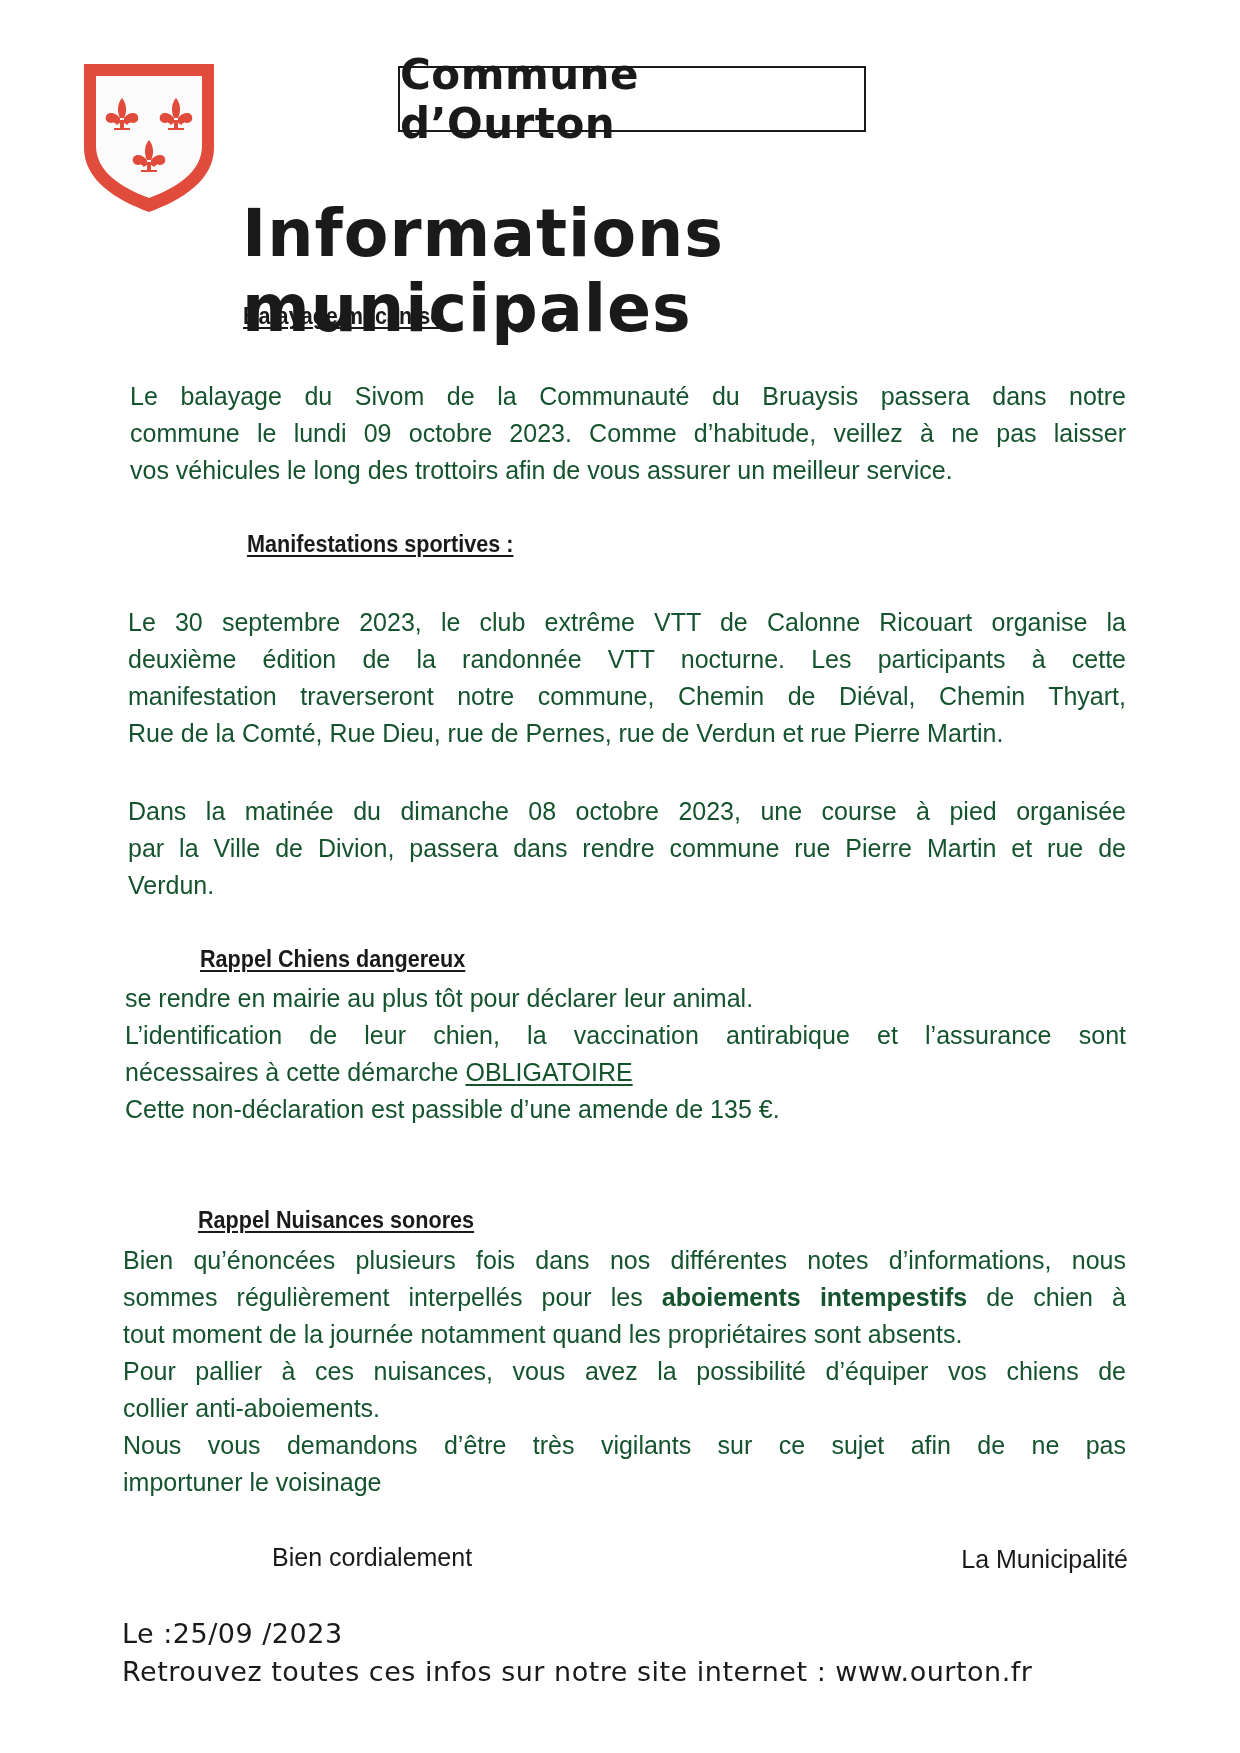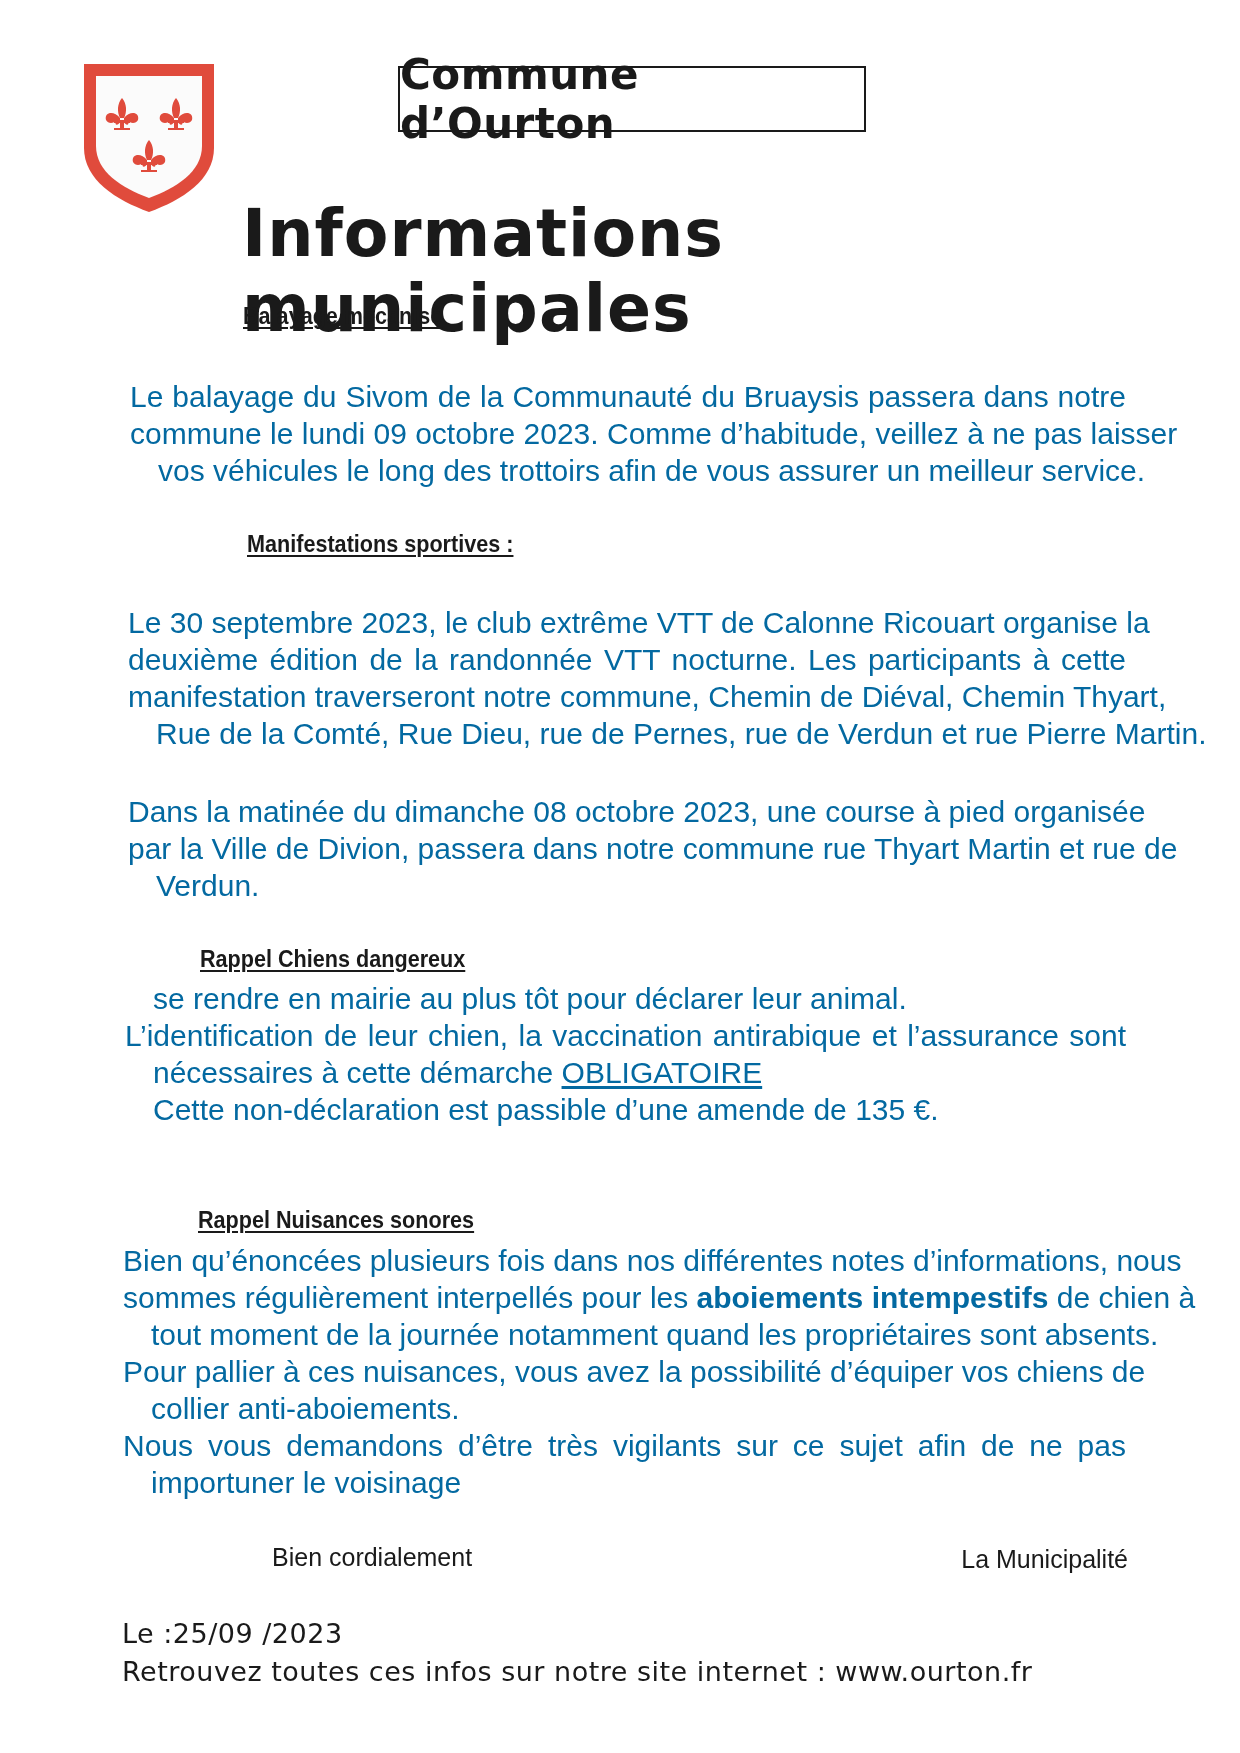--- a/index.html
+++ b/index.html
@@ -14,25 +14,25 @@
     }
     .main-title {
       left: 242px; top: 196px; width: 800px;
       font-family: "DejaVu Sans", sans-serif; font-size: 65px; font-weight: bold; letter-spacing: 1px;
     }
     .heading {
       font-family: "Liberation Sans", sans-serif; font-weight: bold; font-size: 24px;
       text-decoration: underline; text-underline-offset: 3px; transform: scaleX(0.9); transform-origin: left;
     }
     .para {
-      font-family: "Liberation Sans", sans-serif; font-size: 30px; line-height: 37px;
-      text-align: justify; transform-origin: left; color: #0369a1;
+      font-family: "Liberation Sans", sans-serif; font-size: 25px; line-height: 37px;
+      text-align: justify; transform-origin: left; color: #14532d;
     }
     .para .line { display: block; text-align: justify; text-align-last: justify; white-space: nowrap; }
-    .para .line.last { text-align-last: left; margin-left: 28px; }
+    .para .line.last { text-align-last: left; }
     .b { font-weight: bold; }
     .u { text-decoration: underline; text-underline-offset: 3px; }
     .sig { font-family: "Liberation Sans", sans-serif; font-size: 25px; }
     .hand { font-family: "DejaVu Sans", sans-serif; font-size: 27px; font-weight: normal; letter-spacing: 0.5px; }
   </style>
 </head>
 <body>
 
 <div class="abs shield">
   <svg width="134" height="152" viewBox="0 0 134 152">
@@ -82,21 +82,21 @@
 
 <div class="abs heading" style="left:247px; top:530px;">Manifestations sportives :</div>
 <div class="abs para" style="left:128px; top:604px; width:998px;">
   <span class="line">Le 30 septembre 2023, le club extrême VTT de Calonne Ricouart organise la</span>
   <span class="line">deuxième édition de la randonnée VTT nocturne. Les participants à cette</span>
   <span class="line">manifestation traverseront notre commune, Chemin de Diéval, Chemin Thyart,</span>
   <span class="line last">Rue de la Comté, Rue Dieu, rue de Pernes, rue de Verdun et rue Pierre Martin.</span>
 </div>
 <div class="abs para" style="left:128px; top:793px; width:998px;">
   <span class="line">Dans la matinée du dimanche 08 octobre 2023, une course à pied organisée</span>
-  <span class="line">par la Ville de Divion, passera dans notre commune rue Thyart Martin et rue de</span>
+  <span class="line">par la Ville de Divion, passera dans rendre commune rue Pierre Martin et rue de</span>
   <span class="line last">Verdun.</span>
 </div>
 
 <div class="abs heading" style="left:200px; top:945px;">Rappel Chiens dangereux</div>
 <div class="abs para" style="left:125px; top:980px; width:1001px;">
   <span class="line last">se rendre en mairie au plus tôt pour déclarer leur animal.</span>
   <span class="line">L’identification de leur chien, la vaccination antirabique et l’assurance sont</span>
   <span class="line last"><span>nécessaires à cette démarche </span><span class="u">OBLIGATOIRE</span></span>
   <span class="line last">Cette non-déclaration est passible d’une amende de 135 €.</span>
 </div>

